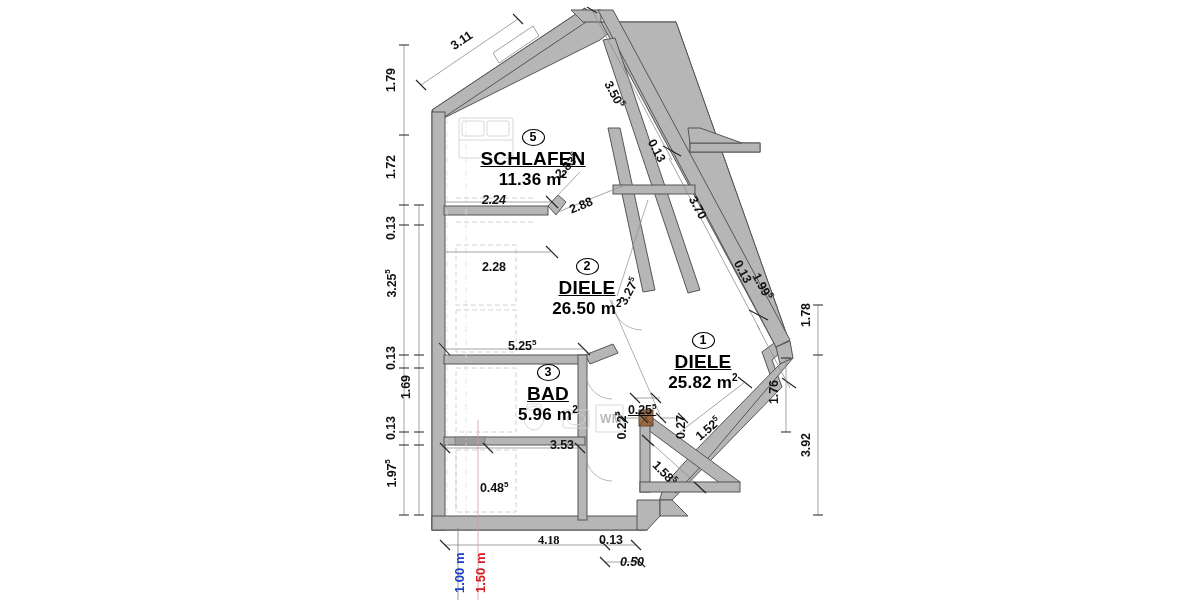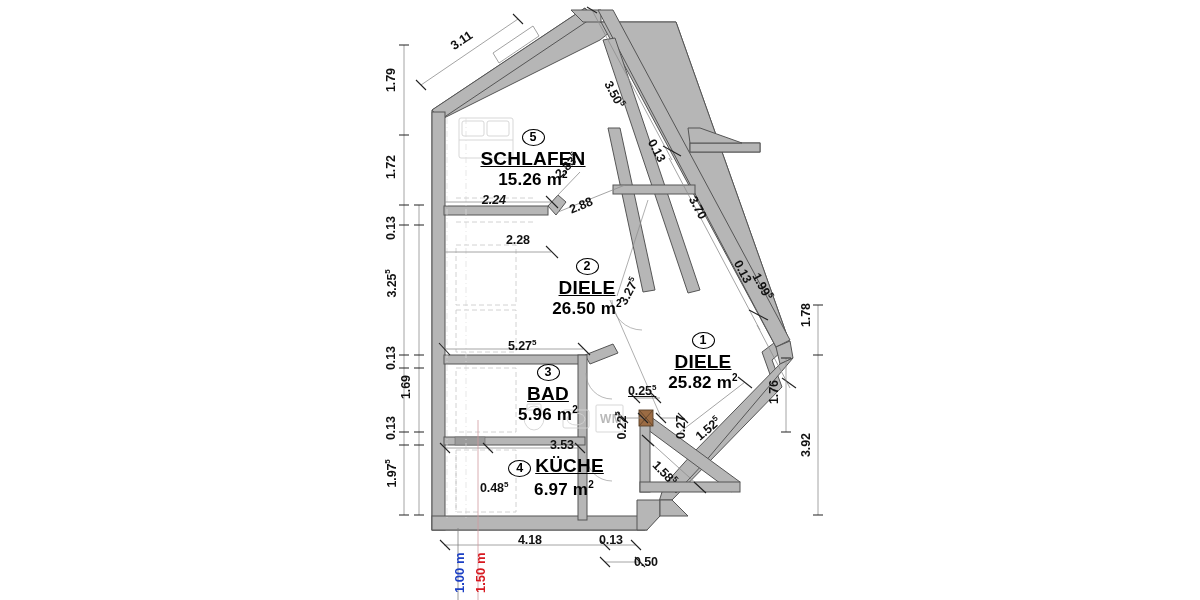--- a/index.html
+++ b/index.html
@@ -290,29 +290,25 @@
     <span class="room-name">DIELE</span><br>
     <span class="room-area"><span>26.50</span> m<sup>2</sup></span>
   </div>
 
   <div class="room-label" style="left:500px; top:362px; width:96px;">
     <span class="room-num">3</span><br>
     <span class="room-name">BAD</span><br>
     <span class="room-area"><span>5.96</span> m<sup>2</sup></span>
   </div>
 
-  <div class="room-label" style="left:506px; top:455px; width:100px;">
-    <span class="room-num" style="margin-right:4px;">4</span><span class="room-name">KÜCHE</span><br>
-    <span class="room-area" style="margin-left:16px;"><span>6.97</span> m<sup>2</sup></span>
-  </div>
 
   <div class="room-label" style="left:473px; top:127px; width:120px;">
     <span class="room-num">5</span><br>
     <span class="room-name">SCHLAFEN</span><br>
-    <span class="room-area"><span>15.26</span> m<sup>2</sup></span>
+    <span class="room-area"><span>11.36</span> m<sup>2</sup></span>
   </div>
 
   <div class="wm-txt" style="left:600px; top:412px;">WM</div>
 
   <div class="dim" style="left:452px; top:40px; transform:rotate(-34deg); transform-origin:left center;"><span>3.11</span></div>
 
   <div class="dim" style="left:608px; top:74px; transform:rotate(62deg); transform-origin:left center;"><span>3.50</span><sup>5</sup></div>
 
   <div class="dim" style="left:651px; top:133px; transform:rotate(62deg); transform-origin:left center;"><span>0.13</span></div>
 
@@ -329,37 +325,37 @@
   <div class="dim" style="left:391px; top:363px; transform:rotate(-90deg); transform-origin:left center;"><span>0.13</span></div>
   <div class="dim" style="left:406px; top:392px; transform:rotate(-90deg); transform-origin:left center;"><span>1.69</span></div>
   <div class="dim" style="left:391px; top:433px; transform:rotate(-90deg); transform-origin:left center;"><span>0.13</span></div>
   <div class="dim" style="left:391px; top:480px; transform:rotate(-90deg); transform-origin:left center;"><span>1.97</span><sup>5</sup></div>
 
   <div class="dim" style="left:806px; top:320px; transform:rotate(-90deg); transform-origin:left center;"><span>1.78</span></div>
   <div class="dim" style="left:774px; top:397px; transform:rotate(-90deg); transform-origin:left center;"><span>1.76</span></div>
   <div class="dim" style="left:806px; top:450px; transform:rotate(-90deg); transform-origin:left center;"><span>3.92</span></div>
 
   <div class="dim" style="left:482px; top:193px;font-style:italic;"><span>2.24</span></div>
-  <div class="dim" style="left:482px; top:233px;margin-left:24px;"><span>2.28</span></div>
-  <div class="dim" style="left:508px; top:338px;"><span>5.27</span><sup>5</sup></div>
+  <div class="dim" style="left:482px; top:260px;"><span>2.28</span></div>
+  <div class="dim" style="left:508px; top:338px;"><span>5.25</span><sup>5</sup></div>
 
   <div class="dim" style="left:557px; top:168px; transform:rotate(-46deg); transform-origin:left center;"><span>2.83</span><sup>5</sup></div>
   <div class="dim" style="left:570px; top:203px; transform:rotate(-22deg); transform-origin:left center;"><span>2.88</span></div>
 
   <div class="dim" style="left:622px; top:296px; transform:rotate(-62deg); transform-origin:left center;"><span>3.27</span><sup>5</sup></div>
 
-  <div class="dim" style="left:628px; top:383px;text-decoration:underline;"><span>0.25</span><sup>5</sup></div>
+  <div class="dim" style="left:628px; top:402px;text-decoration:underline;"><span>0.25</span><sup>5</sup></div>
   <div class="dim" style="left:621px; top:432px; transform:rotate(-90deg); transform-origin:left center;"><span>0.22</span><sup>5</sup></div>
   <div class="dim" style="left:681px; top:432px; transform:rotate(-90deg); transform-origin:left center;"><span>0.27</span></div>
   <div class="dim" style="left:697px; top:430px; transform:rotate(-40deg); transform-origin:left center;"><span>1.52</span><sup>5</sup></div>
   <div class="dim" style="left:655px; top:455px; transform:rotate(46deg); transform-origin:left center;"><span>1.58</span><sup>5</sup></div>
 
   <div class="dim" style="left:480px; top:438px;margin-top:42px;"><span>0.48</span><sup>5</sup></div>
   <div class="dim" style="left:550px; top:438px;"><span>3.53</span></div>
 
-  <div class="dim" style="left:518px; top:533px;"><span>4.18</span></div>
+  <div class="dim" style="left:538px; top:533px;font-family:Liberation Serif, serif;"><span>4.18</span></div>
   <div class="dim" style="left:599px; top:533px;"><span>0.13</span></div>
-  <div class="dim" style="left:634px; top:555px;"><span>0.50</span></div>
+  <div class="dim" style="left:620px; top:555px;font-style:italic;"><span>0.50</span></div>
 
   <div class="scale-lbl scale-blue" style="left:452px; top:593px; transform:rotate(-90deg);">1.00 m</div>
   <div class="scale-lbl scale-red" style="left:473px; top:593px; transform:rotate(-90deg);">1.50 m</div>
 
 </div>
 
 </body></html>

